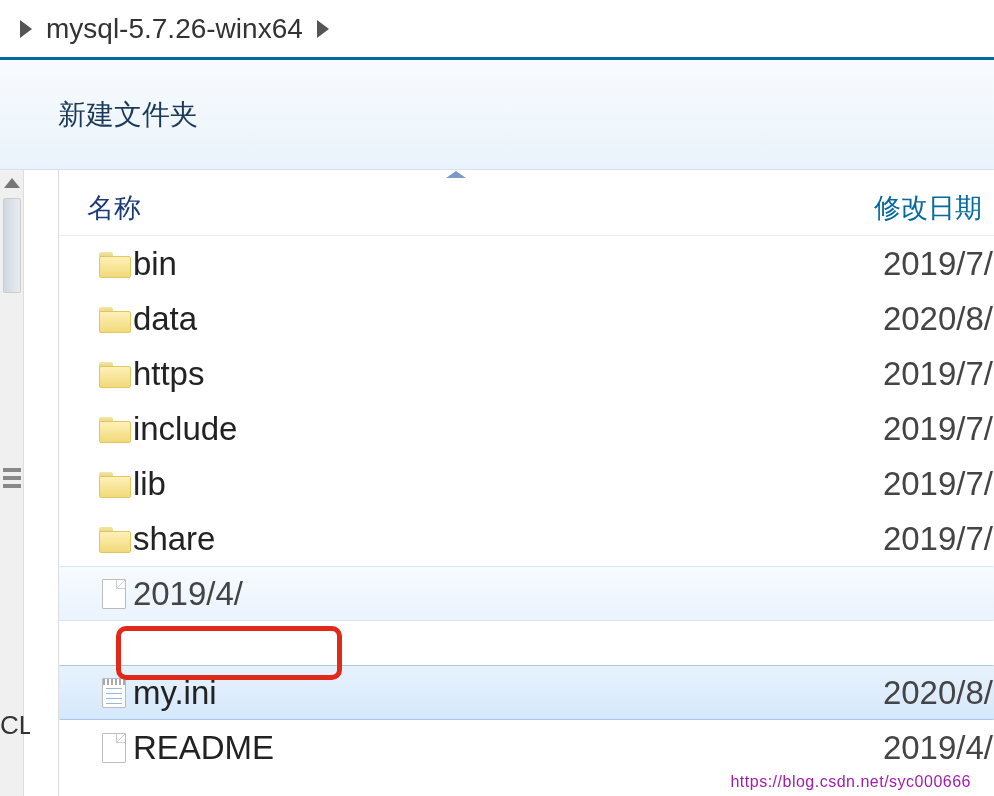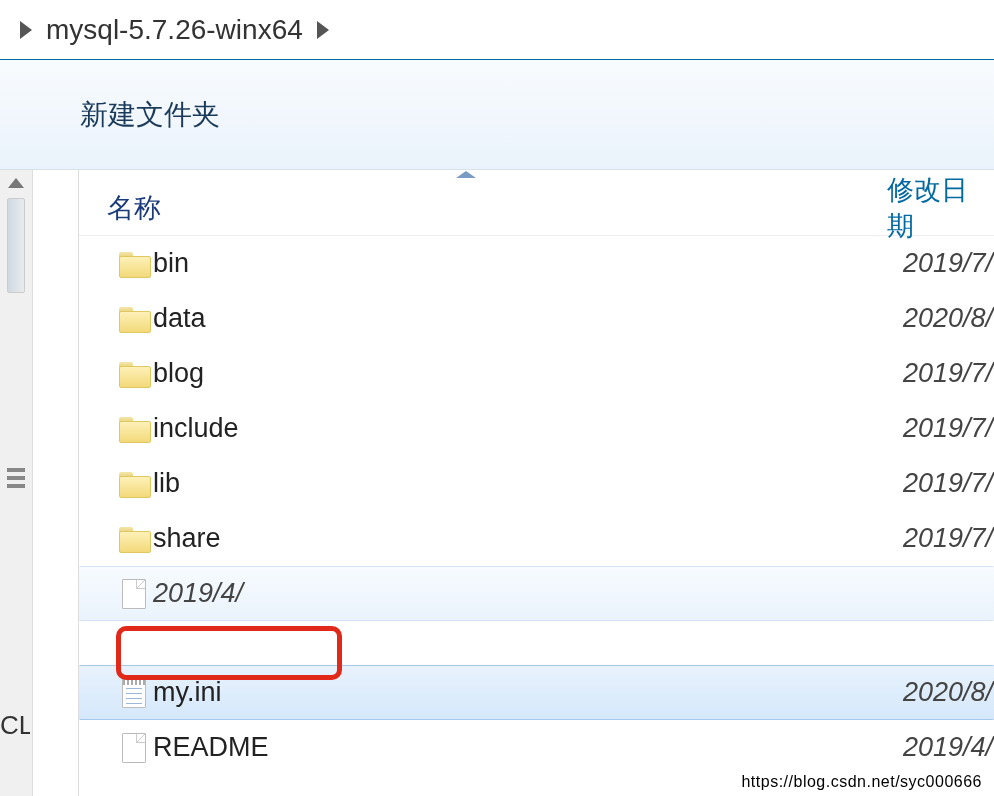--- a/index.html
+++ b/index.html
@@ -10,21 +10,21 @@
     body {
       font-family: "Microsoft YaHei", "Segoe UI", Tahoma, sans-serif;
       background: #fff;
       width: 994px;
       height: 796px;
       overflow: hidden;
       position: relative;
     }
     .breadcrumb-bar {
       height: 60px;
-      border-bottom: 1px solid #0369a1;
+      border-bottom: 3px solid #0369a1;
       display: flex;
       align-items: center;
       padding-left: 20px;
       font-size: 28px;
       color: #333;
     }
     .breadcrumb-arrow {
       display: inline-block;
       width: 0;
       height: 0;
@@ -35,21 +35,21 @@
     }
     .breadcrumb-text {
       margin-right: 14px;
     }
     .toolbar {
       height: 110px;
       background: linear-gradient(to bottom, #f8fbfe 0%, #eaf3fb 100%);
       border-bottom: 1px solid #d8e2ec;
       display: flex;
       align-items: center;
-      padding-left: 70px;
+      padding-left: 48px;
     }
     .toolbar-button {
       font-size: 28px;
       color: #1a3a5a;
       padding: 6px 10px;
     }
     .content-area {
       display: flex;
       height: 626px;
     }
@@ -145,21 +145,21 @@
       color: #0369a1;
     }
     .file-list {
       flex: 1;
     }
     .file-row {
       display: flex;
       align-items: center;
       height: 55px;
       padding-left: 35px;
-      font-size: 27px;
+      font-size: 33px;
       color: #222;
       border: 1px solid transparent;
     }
     .file-row.hovered {
       background: linear-gradient(to bottom, #f7fbff, #eaf3fc);
       border-top: 1px solid #d6e5f5;
       border-bottom: 1px solid #d6e5f5;
     }
     .file-row.selected {
       background: linear-gradient(to bottom, #e8f2fd, #d5e8fb);
@@ -242,34 +242,33 @@
       left: 3px;
       right: 3px;
       bottom: 3px;
       background: repeating-linear-gradient(to bottom, #9bb8d8 0 1.5px, transparent 1.5px 5px);
     }
     .file-name {
       width: 750px;
     }
     .file-date {
       color: #444;
-      font-style: italic;
     }
     .highlight-box {
       position: absolute;
       border: 5px solid #e1291a;
       border-radius: 10px;
       pointer-events: none;
     }
     .watermark {
       position: absolute;
       bottom: 5px;
-      right: 12px;
+      right: 23px;
       font-size: 16px;
-      color: #000000;
+      color: #a21caf;
       letter-spacing: 0.5px;
     }
   </style>
 </head>
 <body>
 
 <div class="breadcrumb-bar">
   <span class="breadcrumb-arrow"></span>
   <span class="breadcrumb-text">mysql-5.7.26-winx64</span>
   <span class="breadcrumb-arrow"></span>
@@ -313,21 +312,21 @@
           <div class="file-icon">
             <div class="folder-icon"></div>
           </div>
           <div class="file-name">data</div>
           <div class="file-date">2020/8/</div>
         </div>
         <div class="file-row">
           <div class="file-icon">
             <div class="folder-icon"></div>
           </div>
-          <div class="file-name">blog</div>
+          <div class="file-name">https</div>
           <div class="file-date">2019/7/</div>
         </div>
         <div class="file-row">
           <div class="file-icon">
             <div class="folder-icon"></div>
           </div>
           <div class="file-name">include</div>
           <div class="file-date">2019/7/</div>
         </div>
         <div class="file-row">

